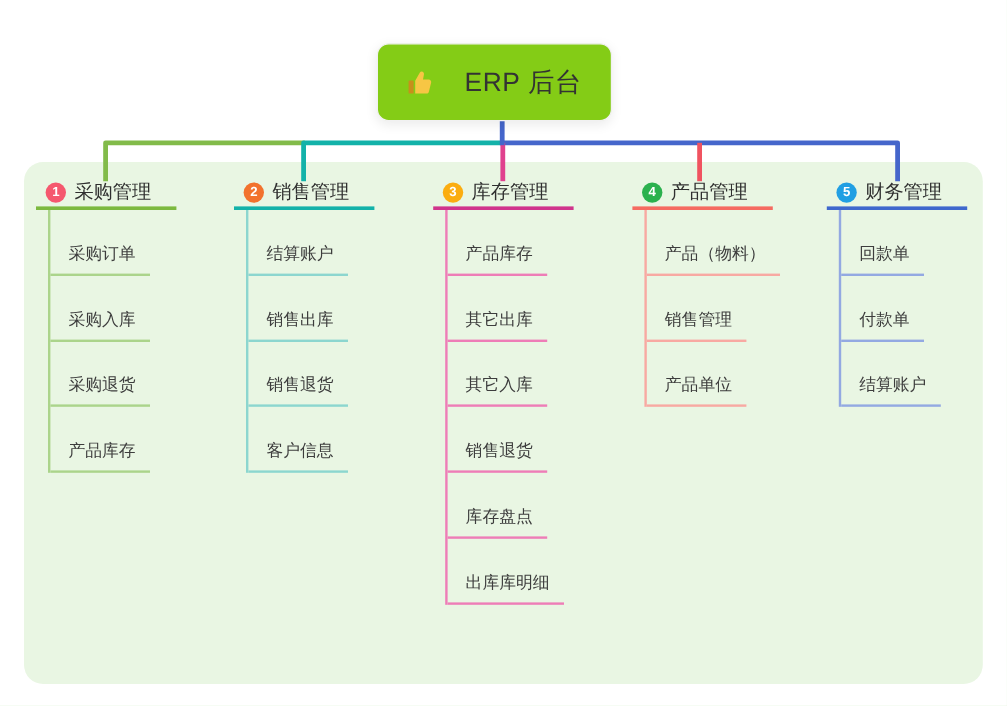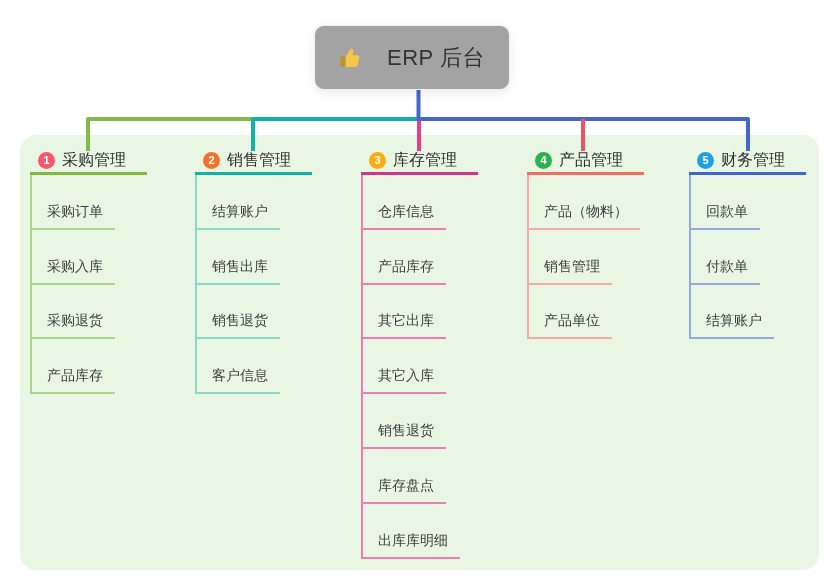--- a/index.html
+++ b/index.html
@@ -6,39 +6,39 @@
   body{
     width:839px;height:588px;position:relative;background:#ffffff;
     font-family:"Liberation Sans","DejaVu Sans",sans-serif;overflow:hidden;
   }
   .panel{
     position:absolute;left:20px;top:135px;width:799px;height:435px;
     background:#e9f6e3;border-radius:16px;z-index:0;
   }
   svg.connectors{position:absolute;left:0;top:0;z-index:1;pointer-events:none;}
   .root-node{
-    position:absolute;left:314px;top:25px;width:194px;height:63px;z-index:2;
-    background:#a3a3a3;border:1px solid #f1f1f1;border-radius:10px;
+    position:absolute;left:314px;top:36px;width:194px;height:63px;z-index:2;
+    background:#84cc16;border:1px solid #f1f1f1;border-radius:10px;
     box-shadow:0 3px 10px rgba(0,0,0,.08);
     display:flex;align-items:center;justify-content:center;gap:24px;
   }
   .root-node .title{font-size:22px;color:#333;font-weight:500;letter-spacing:.5px;}
   .thumb-icon{width:24px;height:24px;display:inline-block;}
   .branch{position:absolute;top:148px;width:117px;z-index:2;}
   .branch-header{
     display:flex;align-items:center;gap:7px;height:24px;padding-left:8px;
     border-bottom:3px solid var(--line);
   }
   .badge{
     width:17px;height:17px;border-radius:50%;background:var(--badge);
     color:#fff;font-size:11px;font-weight:bold;line-height:17px;text-align:center;
     flex:0 0 17px;
   }
   .branch-label{font-size:16px;color:#2f2f2f;font-weight:500;white-space:nowrap;}
-  .children{border-left:2px solid var(--light);}
+  .children{margin-left:10px;border-left:2px solid var(--light);}
   .child{height:54.8px;display:flex;align-items:flex-end;}
   .child-label{
     display:inline-block;white-space:nowrap;font-size:14px;color:#3d3d3d;
     padding:0 12px 7px 15px;border-bottom:2px solid var(--light);
   }
   .b1{--badge:#f5586e;--line:#7cb93f;--light:#abd48b;}
   .b2{--badge:#f2722d;--line:#13b2a9;--light:#8cd6cf;}
   .b3{--badge:#fbad10;--line:#d0348c;--light:#ee7db7;}
   .b4{--badge:#2bb14e;--line:#f56b61;--light:#f8a9a2;}
   .b5{--badge:#219fe3;--line:#3f68cd;--light:#93a9e2;}
@@ -109,23 +109,20 @@
   </div>
 </div>
 
 <div class="branch b3" style="left:361px;">
   <div class="branch-header">
     <span class="badge">3</span>
     <span class="branch-label">库存管理</span>
   </div>
   <div class="children">
     <div class="child">
-        <span class="child-label">仓库信息</span>
-      </div>
-    <div class="child">
         <span class="child-label">产品库存</span>
       </div>
     <div class="child">
         <span class="child-label">其它出库</span>
       </div>
     <div class="child">
         <span class="child-label">其它入库</span>
       </div>
     <div class="child">
         <span class="child-label">销售退货</span>

